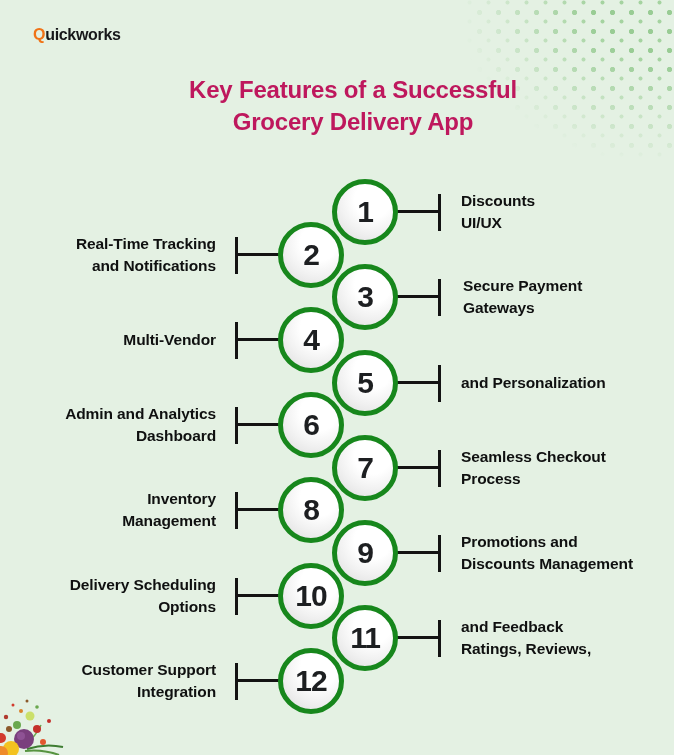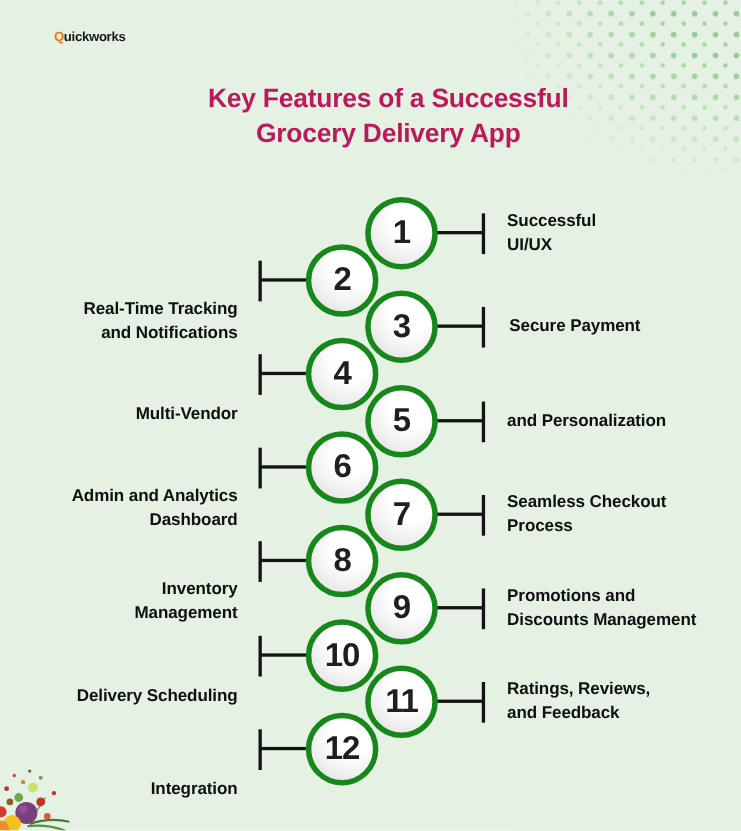--- a/index.html
+++ b/index.html
@@ -16,22 +16,22 @@
     background-image:
       radial-gradient(circle,#8cc687 2.2px,transparent 3px),
       radial-gradient(circle,#9bce95 1.6px,transparent 2.4px);
     background-size:19px 19px,19px 19px;
     background-position:6px 3px,15px 12px;
     -webkit-mask-image:radial-gradient(130% 130% at 100% 0,#000 30%,transparent 80%);
     mask-image:radial-gradient(130% 130% at 100% 0,#000 30%,transparent 80%);
     opacity:.85;
   }
   .logo{
-    position:absolute;left:49px;top:26px;
-    font-size:12px;font-weight:bold;letter-spacing:-.3px;color:#17181a;
+    position:absolute;left:33px;top:26px;
+    font-size:16px;font-weight:bold;letter-spacing:-.3px;color:#17181a;
     white-space:nowrap;
   }
   .logo .q{color:#f07317;font-weight:bold;}
   .title{
     position:absolute;left:0;top:74px;width:100%;
     text-align:center;color:#be185d;
     font-size:24px;font-weight:bold;line-height:32px;letter-spacing:-.2px;padding-left:16px;
   }
   
   .feature{display:contents;}
@@ -44,21 +44,21 @@
     z-index:2;
   }
   .conn-line{position:absolute;height:3px;width:42px;background:#131313;z-index:1;}
   .conn-tick{position:absolute;width:3px;height:37px;background:#131313;z-index:1;}
   .flabel{
     position:absolute;height:46px;display:flex;flex-direction:column;justify-content:center;
     color:#0f1010;font-size:15.5px;font-weight:600;line-height:22px;letter-spacing:-.1px;
     white-space:nowrap;
   }
   .side-right .flabel{width:212px;text-align:left;}
-  .side-left  .flabel{width:216px;text-align:right;margin-top:37px;}
+  .side-left  .flabel{width:216px;text-align:right;}
   
   .groceries{position:absolute;left:-3px;bottom:-4px;z-index:3;}
 </style>
 </head>
 <body>
 
 <div class="canvas">
 
   <div class="dots"></div>
 
@@ -71,41 +71,42 @@
     <div>Grocery Delivery App</div>
   </div>
 
   <div><div class="feature side-right">
       <div class="conn-line" style="top: 210px; left: 397px;"></div>
       <div class="conn-tick" style="top: 194px; left: 438px;"></div>
       <div class="circle" style="left: 332px; top: 179px;">
         <span>1</span>
       </div>
       <div class="flabel" style="top: 189px; left: 461px;">
-        <span>Successful</span>
+        <span>Discounts</span>
         <span>UI/UX</span>
       </div>
     </div><div class="feature side-left">
       <div class="conn-line" style="top: 253px; left: 237px;"></div>
       <div class="conn-tick" style="top: 237px; left: 235px;"></div>
       <div class="circle" style="left: 278px; top: 222px;">
         <span>2</span>
       </div>
       <div class="flabel" style="top: 232px; left: 0px;">
         <span>Real-Time Tracking</span>
         <span>and Notifications</span>
       </div>
     </div><div class="feature side-right">
       <div class="conn-line" style="top: 295px; left: 397px;"></div>
       <div class="conn-tick" style="top: 279px; left: 438px;"></div>
       <div class="circle" style="left: 332px; top: 264px;">
         <span>3</span>
       </div>
       <div class="flabel" style="top: 274px; left: 443px; margin-left: 20px;">
         <span>Secure Payment</span>
+        <span>Gateways</span>
       </div>
     </div><div class="feature side-left">
       <div class="conn-line" style="top: 338px; left: 237px;"></div>
       <div class="conn-tick" style="top: 322px; left: 235px;"></div>
       <div class="circle" style="left: 278px; top: 307px;">
         <span>4</span>
       </div>
       <div class="flabel" style="top: 317px; left: 0px;">
         <span>Multi-Vendor</span>
       </div>
@@ -159,38 +160,40 @@
         <span>Discounts Management</span>
       </div>
     </div><div class="feature side-left">
       <div class="conn-line" style="top: 594px; left: 237px;"></div>
       <div class="conn-tick" style="top: 578px; left: 235px;"></div>
       <div class="circle" style="left: 278px; top: 563px;">
         <span>10</span>
       </div>
       <div class="flabel" style="top: 573px; left: 0px; text-align: right;">
         <span>Delivery Scheduling</span>
+        <span>Options</span>
       </div>
     </div><div class="feature side-right">
       <div class="conn-line" style="top: 636px; left: 397px;"></div>
       <div class="conn-tick" style="top: 620px; left: 438px;"></div>
       <div class="circle" style="left: 332px; top: 605px;">
         <span>11</span>
       </div>
       <div class="flabel" style="top: 615px; left: 461px;">
+        <span>and Feedback</span>
         <span>Ratings, Reviews,</span>
-        <span>and Feedback</span>
       </div>
     </div><div class="feature side-left">
       <div class="conn-line" style="top: 679px; left: 237px;"></div>
       <div class="conn-tick" style="top: 663px; left: 235px;"></div>
       <div class="circle" style="left: 278px; top: 648px;">
         <span>12</span>
       </div>
       <div class="flabel" style="top: 658px; left: 0px;">
+        <span>Customer Support</span>
         <span>Integration</span>
       </div>
     </div></div>
 
   <svg class="groceries" width="72" height="72" viewBox="0 0 72 72" aria-hidden="true">
     <path d="M30 62 Q48 56 66 60" stroke="#3e7d32" stroke-width="2" fill="none"></path>
     <path d="M28 64 Q46 62 62 68" stroke="#56933f" stroke-width="2" fill="none"></path>
     <path d="M26 60 Q40 48 44 38" stroke="#6aa84f" stroke-width="1.5" fill="none"></path>
     <circle cx="27" cy="52" r="10" fill="#7a3f7d"></circle>
     <circle cx="24" cy="49" r="4" fill="#94589a" opacity=".8"></circle>

